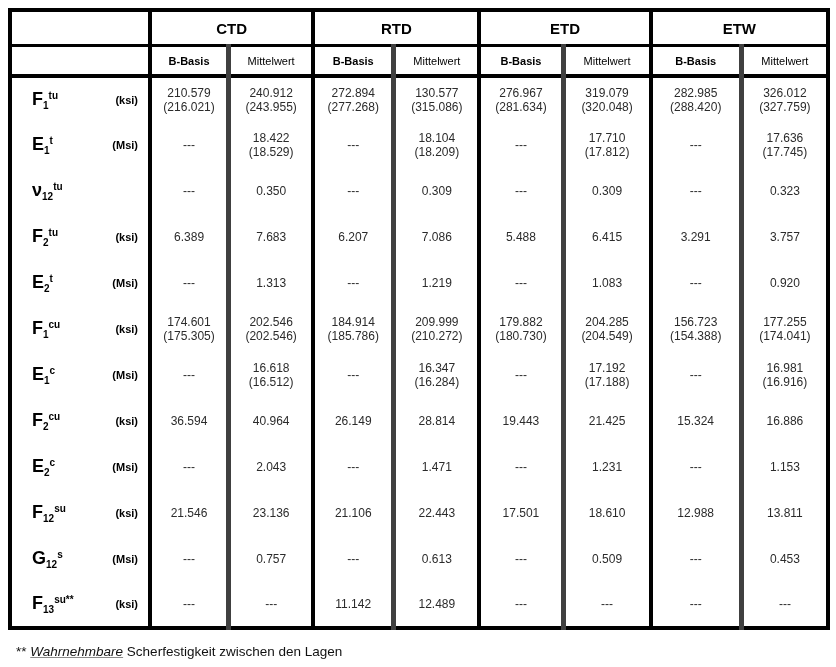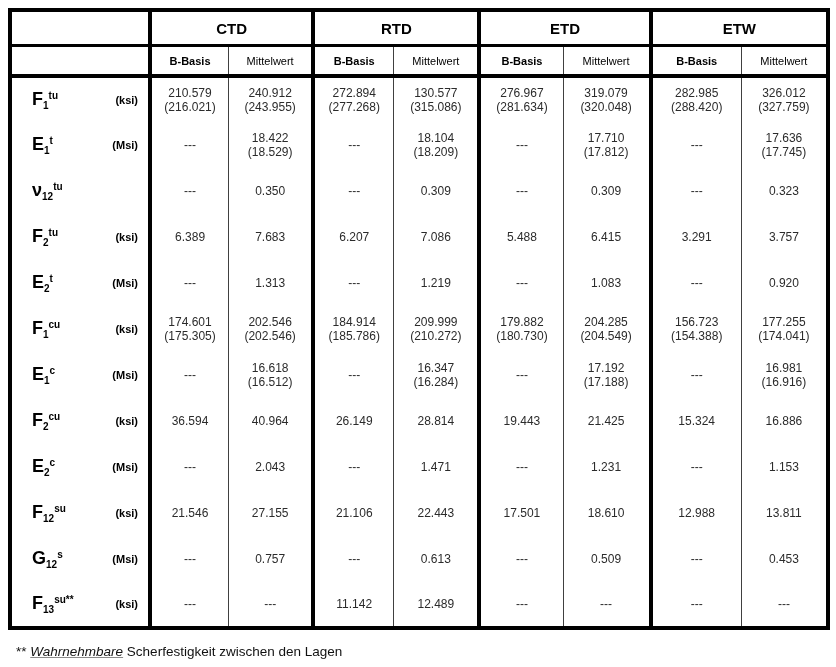--- a/index.html
+++ b/index.html
@@ -27,21 +27,21 @@
     border-bottom:3px solid #000;
   }
   
   tr.sub-row th{
     height:27px;font-size:11px;text-align:center;
     border-bottom:4px solid #000;font-weight:normal;
   }
   tr.sub-row th.bb{font-weight:bold;}
 
   .thick-r{border-right:4px solid #000;}
-  .thin-r{border-right:1px solid #404040;}
+  .thin-r{border-right:5px solid #404040;}
 
   
   tbody tr{height:46px;}
   tbody td{
     text-align:center;font-size:12px;line-height:14px;color:#2b2b2b;
   }
   tbody td .p:empty{display:none;}
 
   th.label-cell{
     text-align:left;border-right:4px solid #000;
@@ -425,21 +425,21 @@
       <th class="label-cell">
         <span class="label-wrap">
           <span class="formula"><span>F</span><sub>12</sub><sup>su</sup></span>
           <span class="unit">(ksi)</span>
         </span>
       </th>
       <td class="thin-r">
             <div class="v">21.546</div>
           </td>
       <td class="thick-r">
-            <div class="v">27.155</div>
+            <div class="v">23.136</div>
           </td>
       <td class="thin-r">
             <div class="v">21.106</div>
           </td>
       <td class="thick-r">
             <div class="v">22.443</div>
           </td>
       <td class="thin-r">
             <div class="v">17.501</div>
           </td>

